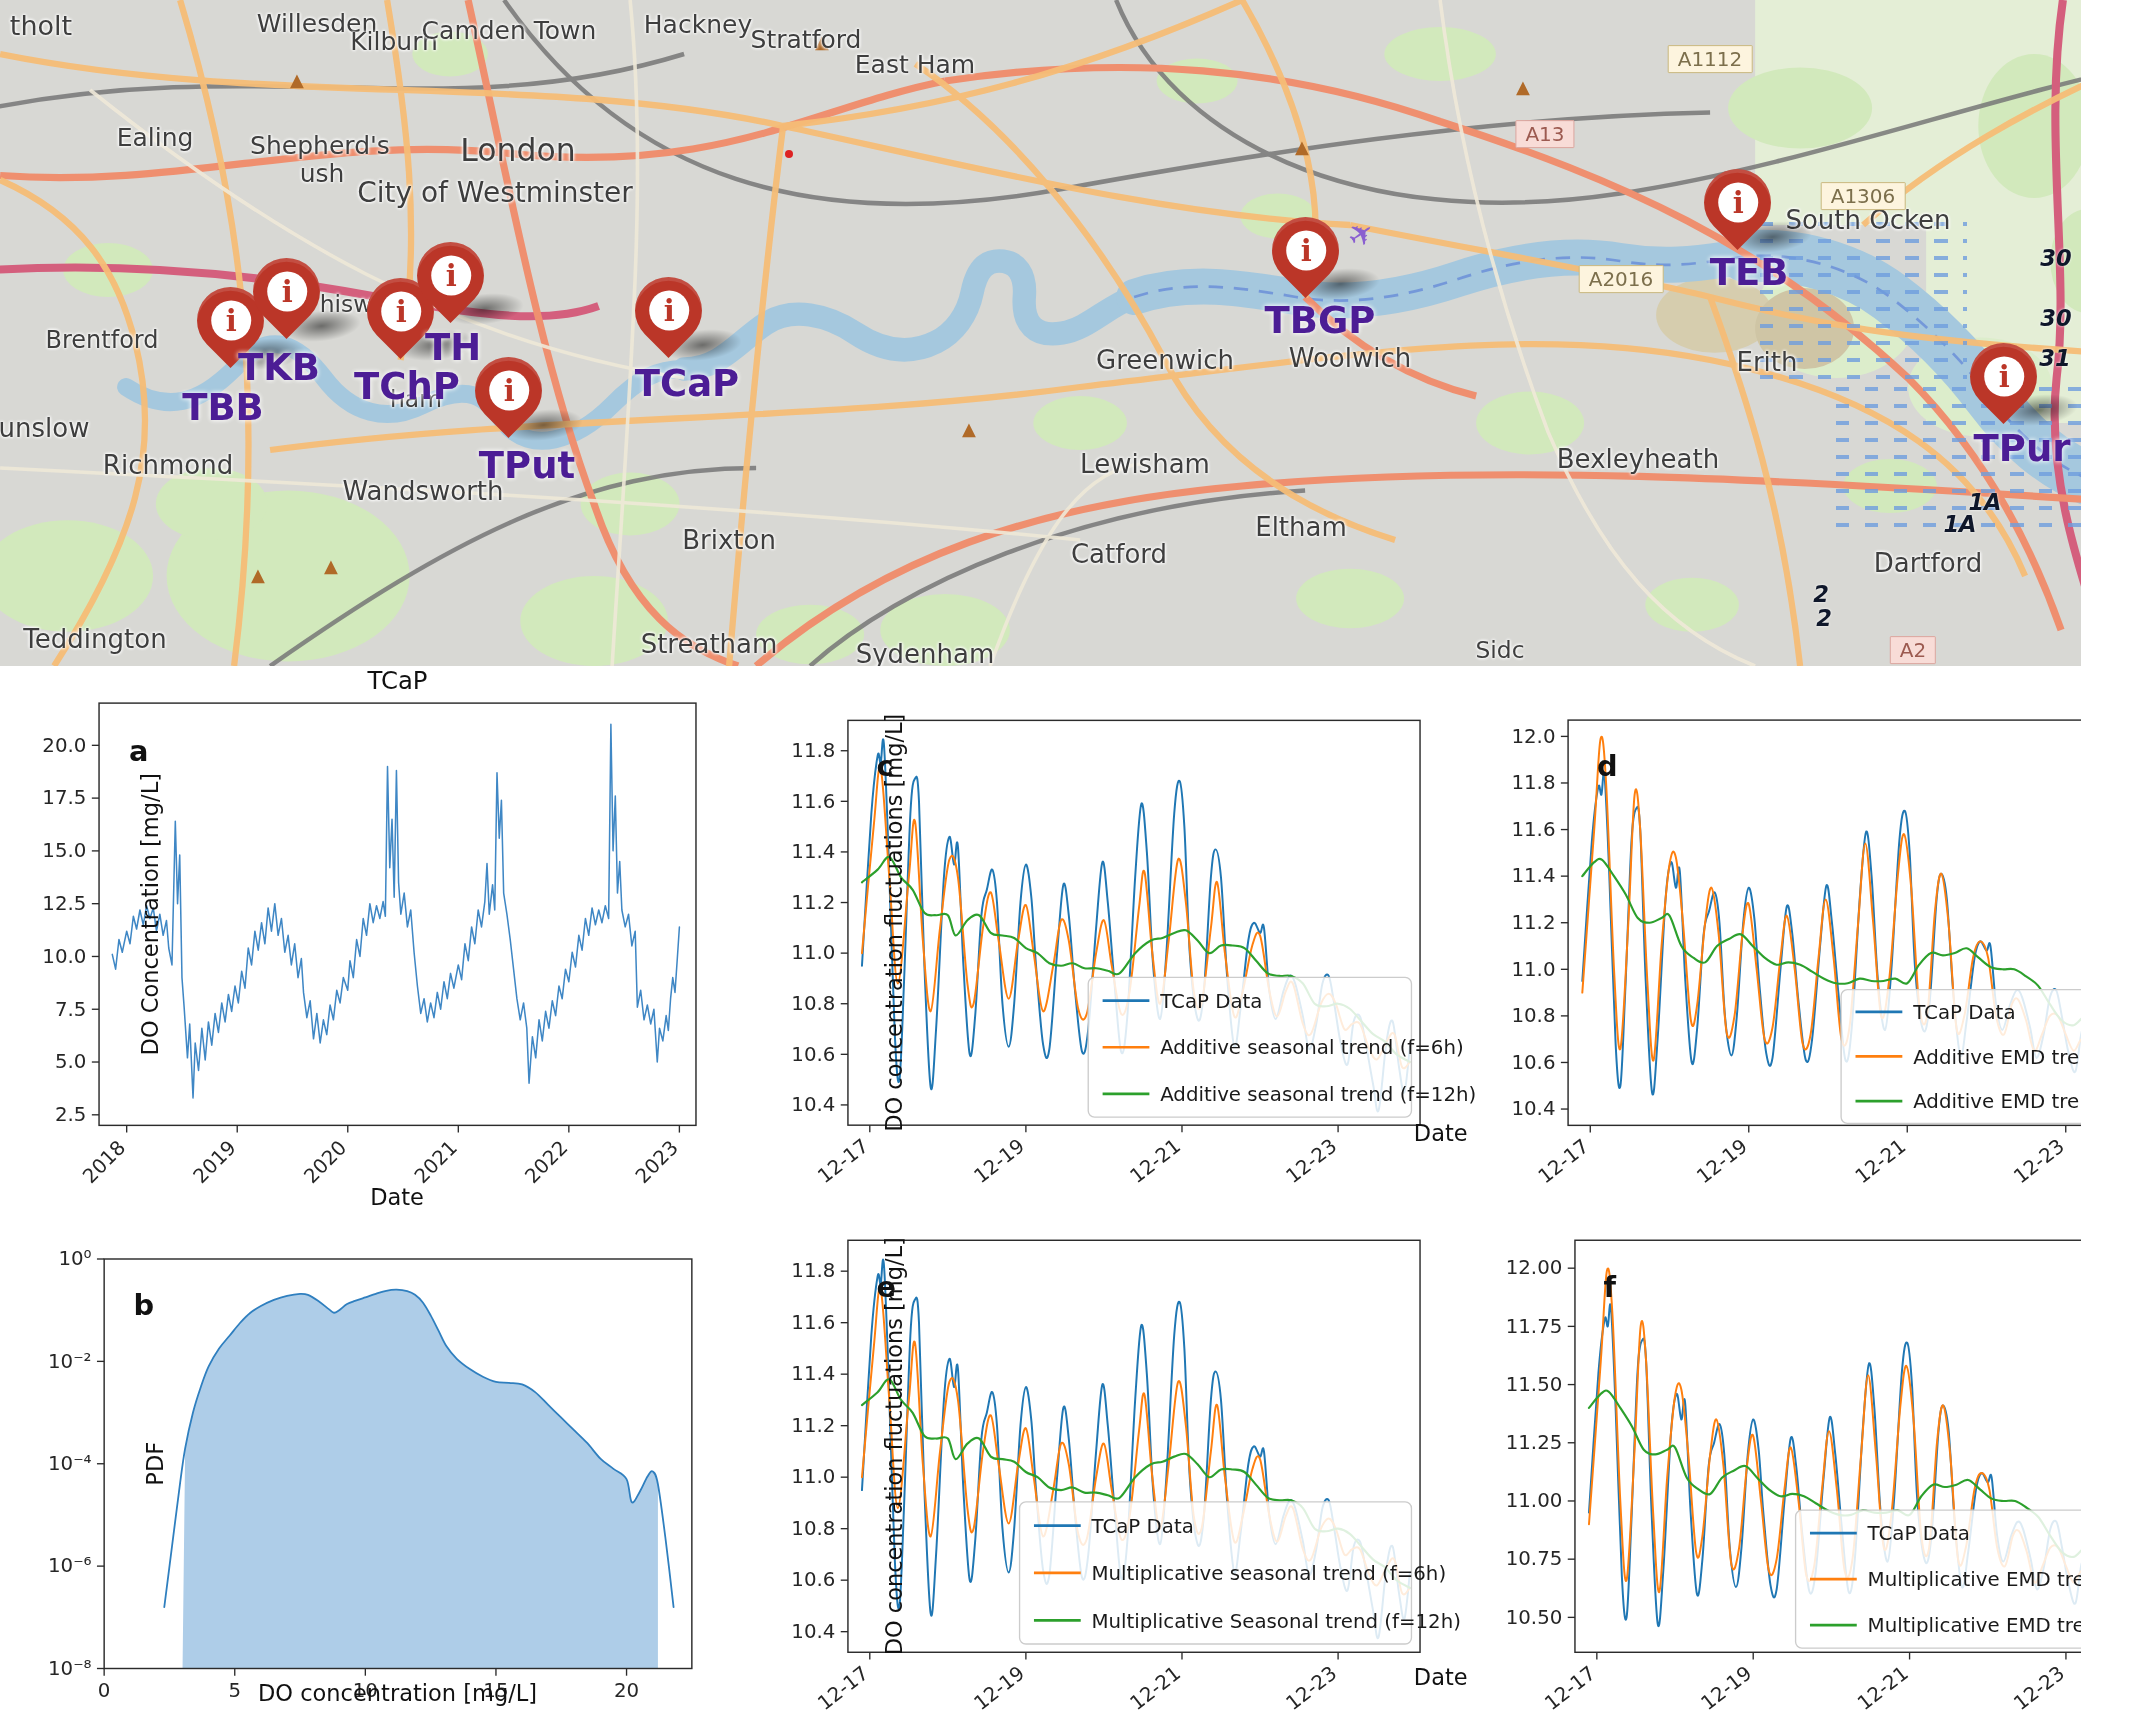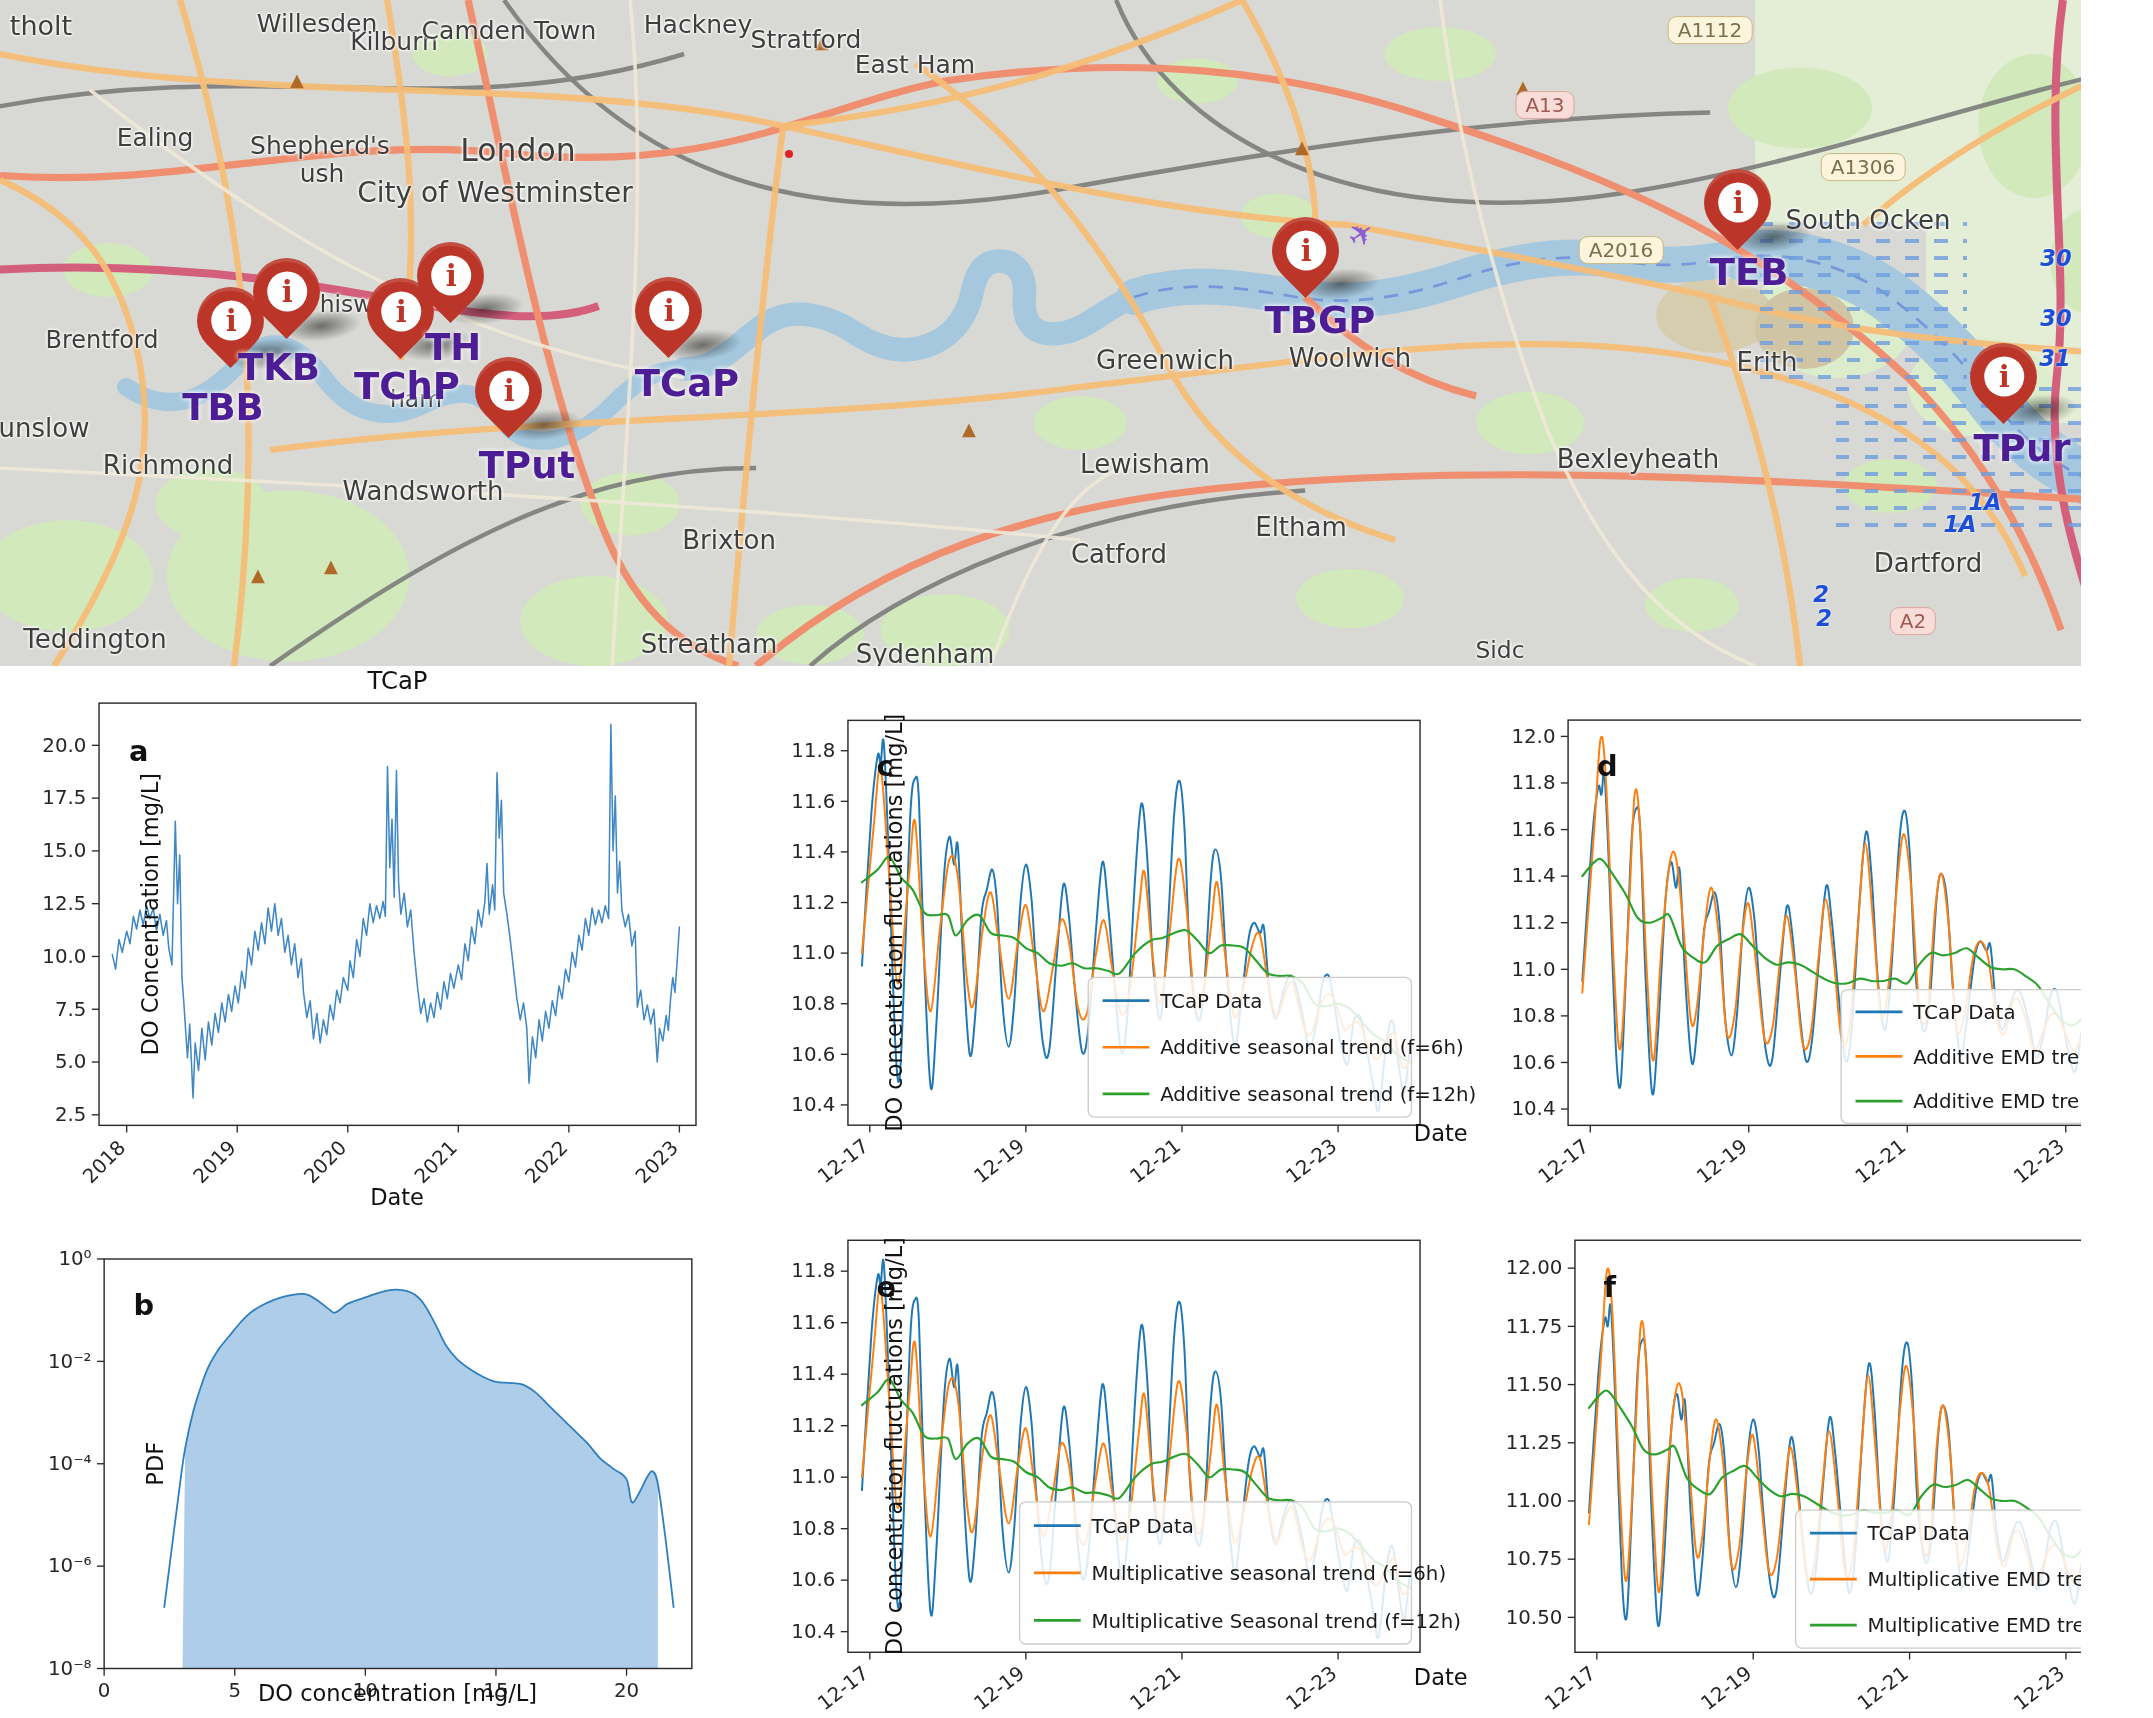--- a/index.html
+++ b/index.html
@@ -4,23 +4,23 @@
 <style>
   html,body{margin:0;padding:0;background:#fff;}
   #page{position:relative;width:2081px;height:1718px;overflow:hidden;background:#ffffff;
         font-family:"DejaVu Sans","Liberation Sans",sans-serif;}
   
   #map{position:absolute;left:0;top:0;width:2153px;height:666px;background:#d8d8d4;overflow:hidden;}
   #map svg{position:absolute;left:0;top:0;}
   .place{position:absolute;transform:translate(-50%,-50%);color:#3e3e3e;white-space:nowrap;
          text-shadow:0 0 3.6px #fff,0 0 3.6px #fff,0 0 2.7px #fff;font-weight:500;z-index:3;}
   .badge{position:absolute;transform:translate(-50%,-50%);background:#fdf4de;border:1.8px solid #c9b87f;
-         border-radius:9px;padding:0.9px 9px;font-size:20px;color:#7c6f4c;font-weight:500;z-index:3;white-space:nowrap;}
+         border-radius:1px;padding:0.9px 9px;font-size:20px;color:#7c6f4c;font-weight:500;z-index:3;white-space:nowrap;margin-top:29px;}
   .badge.pink{background:#f8dcd7;border-color:#dba69e;color:#9c5a50;}
-  .junction{position:absolute;transform:translate(-50%,-50%);color:#1d4ed8;font-style:italic;font-weight:bold;
+  .junction{position:absolute;transform:translate(-50%,-50%);color:#0f172a;font-style:italic;font-weight:bold;
             font-size:22.5px;z-index:3;text-shadow:0 0 2.7px #fff;}
   .tri{position:absolute;transform:translate(-50%,-50%);color:#b06a28;font-size:18px;z-index:2;}
   .plane{position:absolute;transform:translate(-50%,-50%) rotate(-35deg);color:#8a5fd0;font-size:31px;z-index:3;}
   .reddot{position:absolute;width:8px;height:8px;border-radius:50%;background:#d22;z-index:3;}
   .marsh{position:absolute;z-index:2;opacity:.8;
          background-image:repeating-linear-gradient(90deg,#6f9ede 0 13.5px,transparent 13.5px 29px);
          -webkit-mask-image:repeating-linear-gradient(0deg,#000 0 3.6px,transparent 3.6px 17px);
          mask-image:repeating-linear-gradient(0deg,#000 0 3.6px,transparent 3.6px 17px);}
   .pin{position:absolute;width:67px;height:67px;background:#bb3628;border-radius:50% 50% 50% 0;
        transform:rotate(-45deg);z-index:6;box-shadow:inset -2.7px 2.7px 0 rgba(255,255,255,0.12);}

